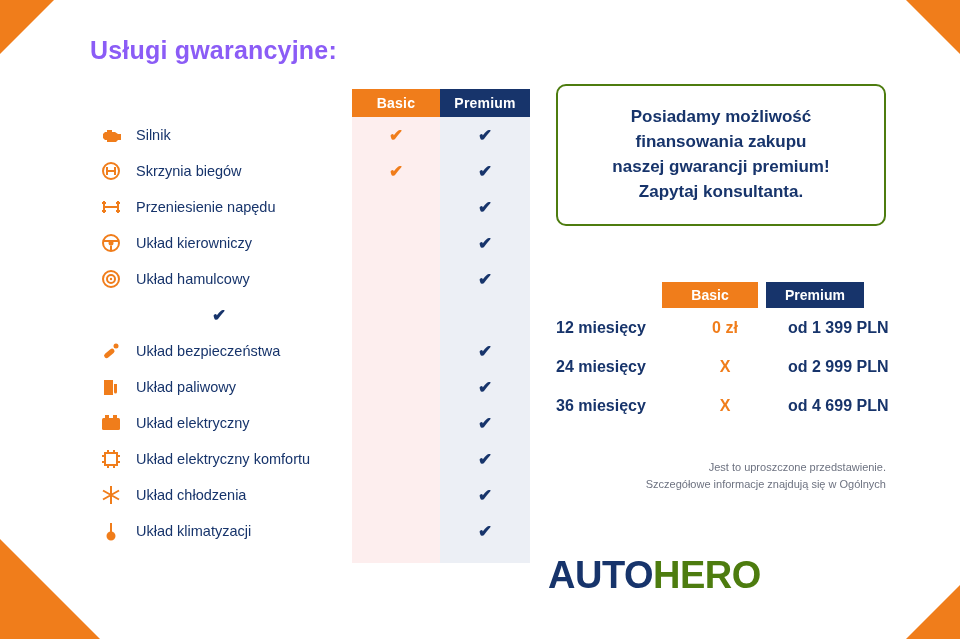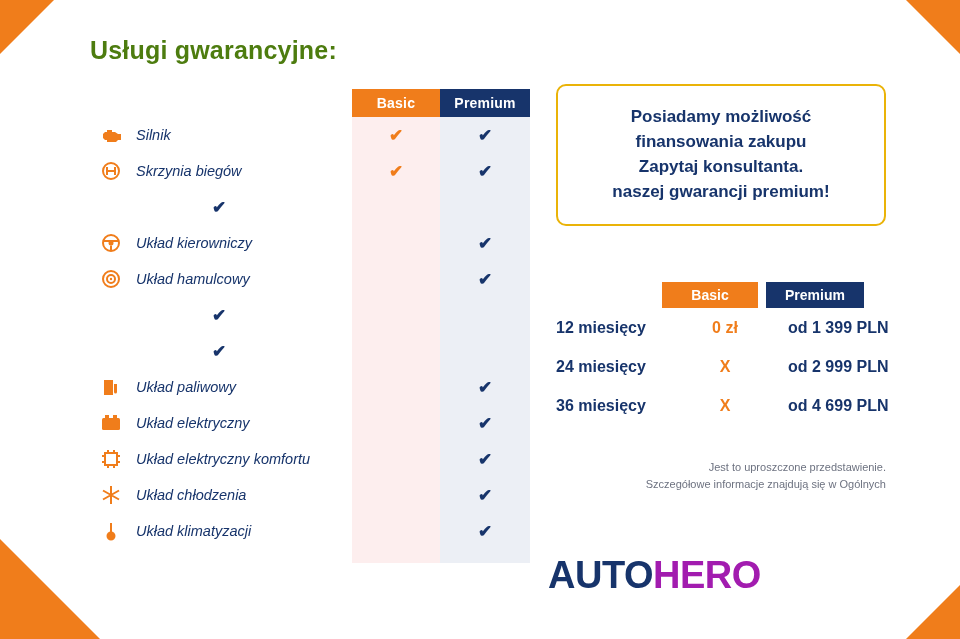--- a/index.html
+++ b/index.html
@@ -51,21 +51,21 @@
   
   .left-panel {
     position: absolute;
     left: 86px;
     top: 36px;
     width: 452px;
   }
   .title {
     font-size: 25px;
     font-weight: bold;
-    color: #4d7c0f;
+    color: #8b5cf6;
     margin: 0 0 24px 4px;
     letter-spacing: 0.2px;
   }
 
   .table-wrap {
     position: relative;
   }
 
   
   .col-bg-basic {
@@ -129,41 +129,40 @@
     align-items: center;
     justify-content: center;
     color: #f07d1b;
     flex: 0 0 22px;
   }
   .row-icon svg { display: block; }
   .row-text {
     font-size: 14.5px;
     color: #17346b;
     white-space: nowrap;
-    font-style: italic;
   }
   .cell {
     width: 88px;
     text-align: center;
     font-size: 17px;
     font-weight: bold;
   }
   .cell.premium { width: 90px; }
   .check-orange { color: #f07d1b; }
   .check-navy { color: #17346b; }
 
   
   .right-panel {
     position: absolute;
     left: 556px;
     top: 84px;
     width: 330px;
   }
   .promo-box {
-    border: 2px solid #eab308;
+    border: 2px solid #4d7c0f;
     border-radius: 10px;
     padding: 18px 16px 20px;
     text-align: center;
   }
   .promo-line {
     font-size: 17px;
     font-weight: bold;
     color: #17346b;
     line-height: 25px;
   }
@@ -226,21 +225,21 @@
   
   .logo {
     position: absolute;
     left: 548px;
     top: 554px;
     font-size: 38px;
     font-weight: bold;
     letter-spacing: -0.5px;
   }
   .logo .auto { color: #17346b; }
-  .logo .hero { color: #a21caf; }
+  .logo .hero { color: #4d7c0f; }
 </style>
 </head>
 <body>
 
 <div id="page">
 
   <div class="corner-tl"></div>
   <div class="corner-tr"></div>
   <div class="corner-bl"></div>
   <div class="corner-br"></div>
@@ -280,20 +279,29 @@
                   <path d="M6 6v8M14 6v8M6 10h8"></path>
                 </svg>
             </span>
             <span class="row-text">Skrzynia biegów</span>
           </div>
           <div class="cell check-orange">✔</div>
           <div class="cell premium check-navy">✔</div>
         </div>
 
         <div class="row">
+          <div class="row-label">
+            <span class="row-icon">
+              <svg width="20" height="18" viewBox="0 0 20 18" fill="none" stroke="currentColor" stroke-width="2">
+                  <path d="M3 3v12M17 3v12M3 9h14"></path>
+                  <path d="M1 5h4M1 13h4M15 5h4M15 13h4"></path>
+                </svg>
+            </span>
+            <span class="row-text">Przeniesienie napędu</span>
+          </div>
           <div class="cell check-orange"></div>
           <div class="cell premium check-navy">✔</div>
         </div>
 
         <div class="row">
           <div class="row-label">
             <span class="row-icon">
               <svg width="20" height="20" viewBox="0 0 20 20" fill="none" stroke="currentColor" stroke-width="2">
                   <circle cx="10" cy="10" r="8"></circle>
                   <circle cx="10" cy="10" r="2.5" fill="currentColor" stroke="none"></circle>
@@ -320,20 +328,29 @@
           <div class="cell check-orange"></div>
           <div class="cell premium check-navy">✔</div>
         </div>
 
         <div class="row">
           <div class="cell check-orange"></div>
           <div class="cell premium check-navy">✔</div>
         </div>
 
         <div class="row">
+          <div class="row-label">
+            <span class="row-icon">
+              <svg width="20" height="18" viewBox="0 0 20 18" fill="currentColor">
+                  <rect x="2" y="9" width="12" height="5" rx="2.5" transform="rotate(-40 8 11)"></rect>
+                  <circle cx="15" cy="4" r="2.5"></circle>
+                </svg>
+            </span>
+            <span class="row-text">Układ bezpieczeństwa</span>
+          </div>
           <div class="cell check-orange"></div>
           <div class="cell premium check-navy">✔</div>
         </div>
 
         <div class="row">
           <div class="row-label">
             <span class="row-icon">
               <svg width="18" height="19" viewBox="0 0 18 19" fill="currentColor">
                   <path d="M2 2h9v15H2z"></path>
                   <path d="M12 6h3v8a1.5 1.5 0 01-3 0z"></path>
@@ -403,22 +420,22 @@
 
       </div>
     </div>
   </div>
 
   <div class="right-panel">
 
     <div class="promo-box">
       <div class="promo-line">Posiadamy możliwość</div>
       <div class="promo-line">finansowania zakupu</div>
+      <div class="promo-line">naszej gwarancji premium!</div>
       <div class="promo-line">Zapytaj konsultanta.</div>
-      <div class="promo-line">naszej gwarancji premium!</div>
     </div>
 
     <div class="price-table">
       <div class="price-hdr-row">
         <div class="price-hdr basic">Basic</div>
         <div class="price-hdr premium">Premium</div>
       </div>
 
       <div class="price-row">
         <div class="price-term">12 miesięcy</div>

